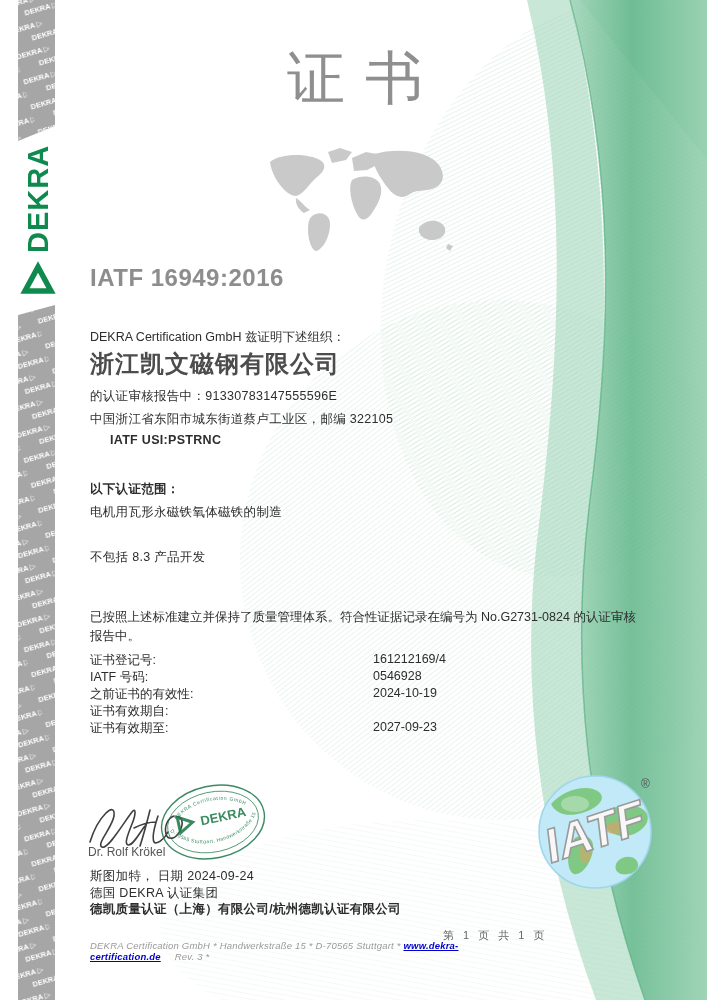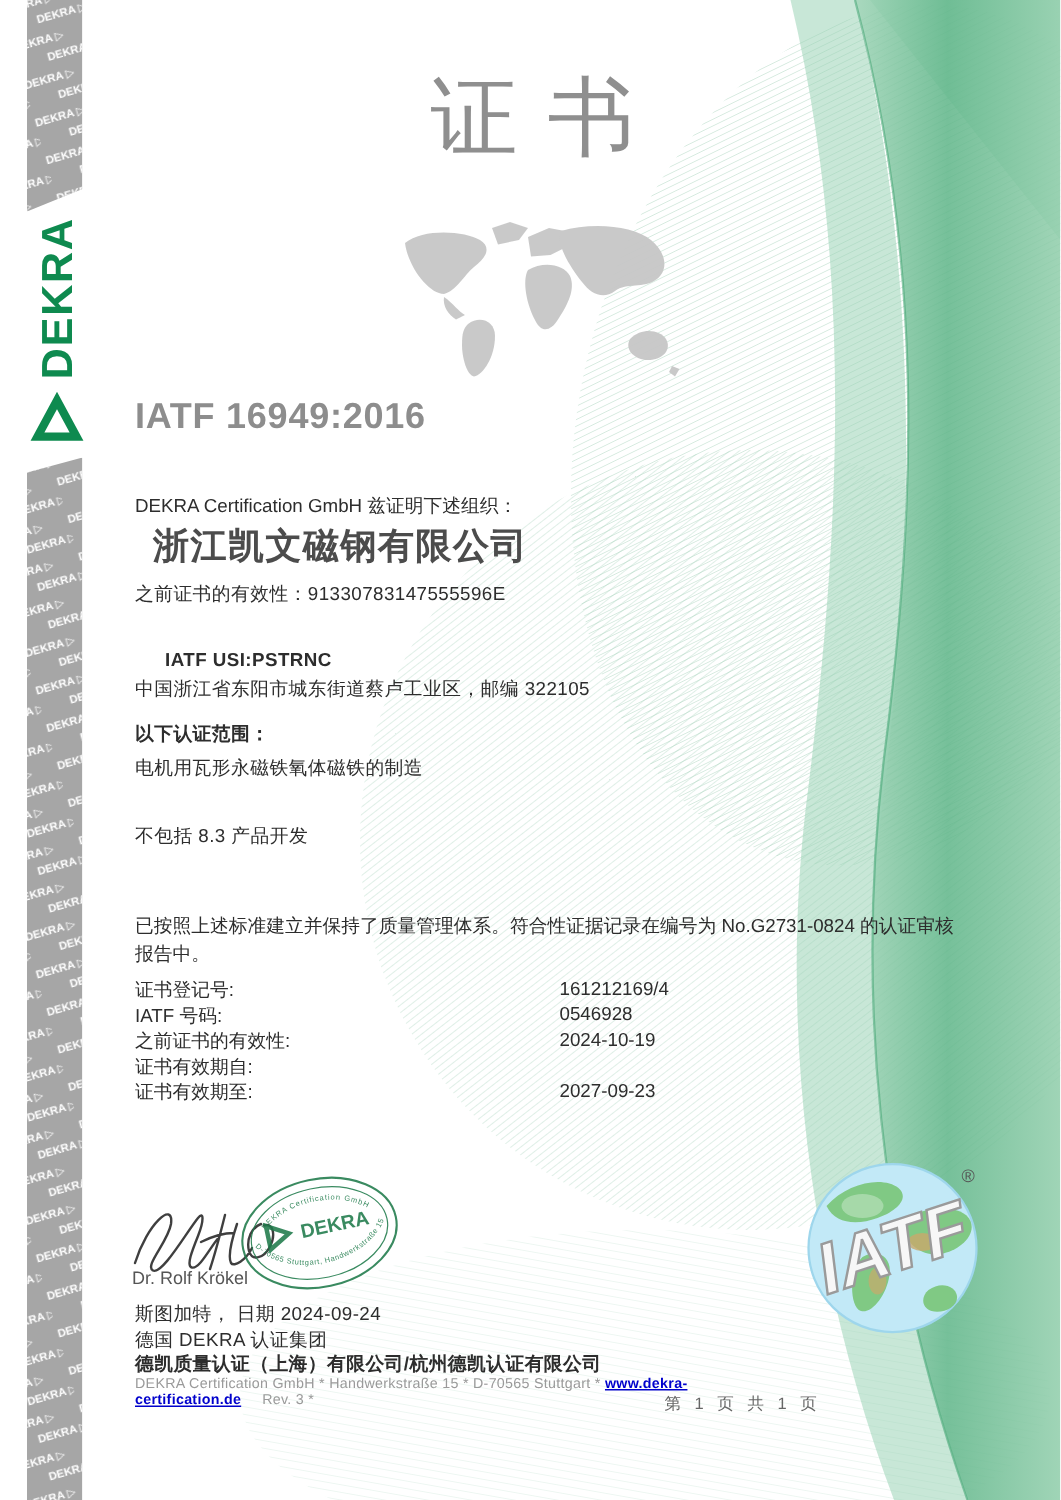--- a/index.html
+++ b/index.html
@@ -7,40 +7,40 @@
     position:relative;width:707px;height:1000px;overflow:hidden;background:#ffffff;
     font-family:"Liberation Sans","DejaVu Sans",sans-serif;color:#2d2d2d;
   }
   .abs{position:absolute;}
   .bg-svg{position:absolute;left:0;top:0;z-index:0;}
   .layer{position:absolute;left:0;top:0;width:559px;height:1000px;z-index:2;}
   .doc-title{left:90px;top:40px;width:550px;text-align:center;font-size:58px;
     letter-spacing:20px;color:#8f8f8f;font-weight:500;}
   .standard{left:90px;top:264px;font-size:24px;font-weight:bold;color:#8d8d8d;letter-spacing:0.5px;}
   .intro{left:90px;top:329px;font-size:12.5px;color:#2d2d2d;}
-  .company-name{left:102px;top:348px;font-size:24px;font-weight:bold;color:#4c4c4c;letter-spacing:1px;}
+  .company-name{left:90px;top:348px;font-size:24px;font-weight:bold;color:#4c4c4c;letter-spacing:1px;}
   .t12{font-size:12.5px;color:#2d2d2d;letter-spacing:0.3px;}
   .credit{left:90px;top:388px;}
-  .address{left:90px;top:411px;margin-top:40px;}
+  .address{left:90px;top:411px;}
   .usi{left:90px;top:433px;font-weight:bold;margin-left:20px;}
   .scope-head{left:90px;top:481px;font-weight:bold;}
   .scope-desc{left:90px;top:504px;}
   .exclusion{left:90px;top:549px;}
   .statement{left:90px;top:608px;width:556px;font-size:12.5px;line-height:19px;}
   .details{left:90px;top:652px;width:470px;}
   .detail-row{display:flex;height:17px;font-size:12.5px;}
   .detail-label{width:283px;}
   .detail-value{flex:1;}
   .note1{left:90px;top:750px;}
   .note2{left:90px;top:775px;}
   .signer{left:88px;top:845px;font-size:12px;color:#555;}
   .place-date{left:90px;top:868px;}
   .org-group{left:90px;top:885px;}
   .org-companies{left:90px;top:901px;font-weight:bold;}
-  .footer-line{left:90px;top:917px;font-size:9.5px;color:#9a9a9a;letter-spacing:0.2px;}
+  .footer-line{left:90px;top:940px;font-size:9.5px;color:#9a9a9a;letter-spacing:0.2px;font-style:italic;}
   .footer-link{color:#0000cc;font-weight:bold;text-decoration:underline;cursor:pointer;}
   .footer-rev{margin-left:14px;color:#9a9a9a;}
   .page-info{left:443px;top:928px;width:200px;text-align:left;font-size:11px;color:#666;letter-spacing:3px;}
 </style>
 </head>
 <body>
 
 <div class="page">
 
   <svg class="bg-svg" width="707" height="1000" viewBox="0 0 707 1000">
@@ -151,21 +151,21 @@
   <div class="layer">
 
     <div class="abs doc-title">证书</div>
 
     <div class="abs standard">IATF 16949:2016</div>
 
     <div class="abs intro">DEKRA Certification GmbH 兹证明下述组织：</div>
 
     <div class="abs company-name">浙江凯文磁钢有限公司</div>
 
-    <div class="abs t12 credit">之前证书的有效性：91330783147555596E</div>
+    <div class="abs t12 credit">的认证审核报告中：91330783147555596E</div>
 
     <div class="abs t12 address">中国浙江省东阳市城东街道蔡卢工业区，邮编 322105</div>
 
     <div class="abs t12 usi">IATF USI:PSTRNC</div>
 
     <div class="abs t12 scope-head">以下认证范围：</div>
 
     <div class="abs t12 scope-desc">电机用瓦形永磁铁氧体磁铁的制造</div>
 
     <div class="abs t12 exclusion">不包括 8.3 产品开发</div>

